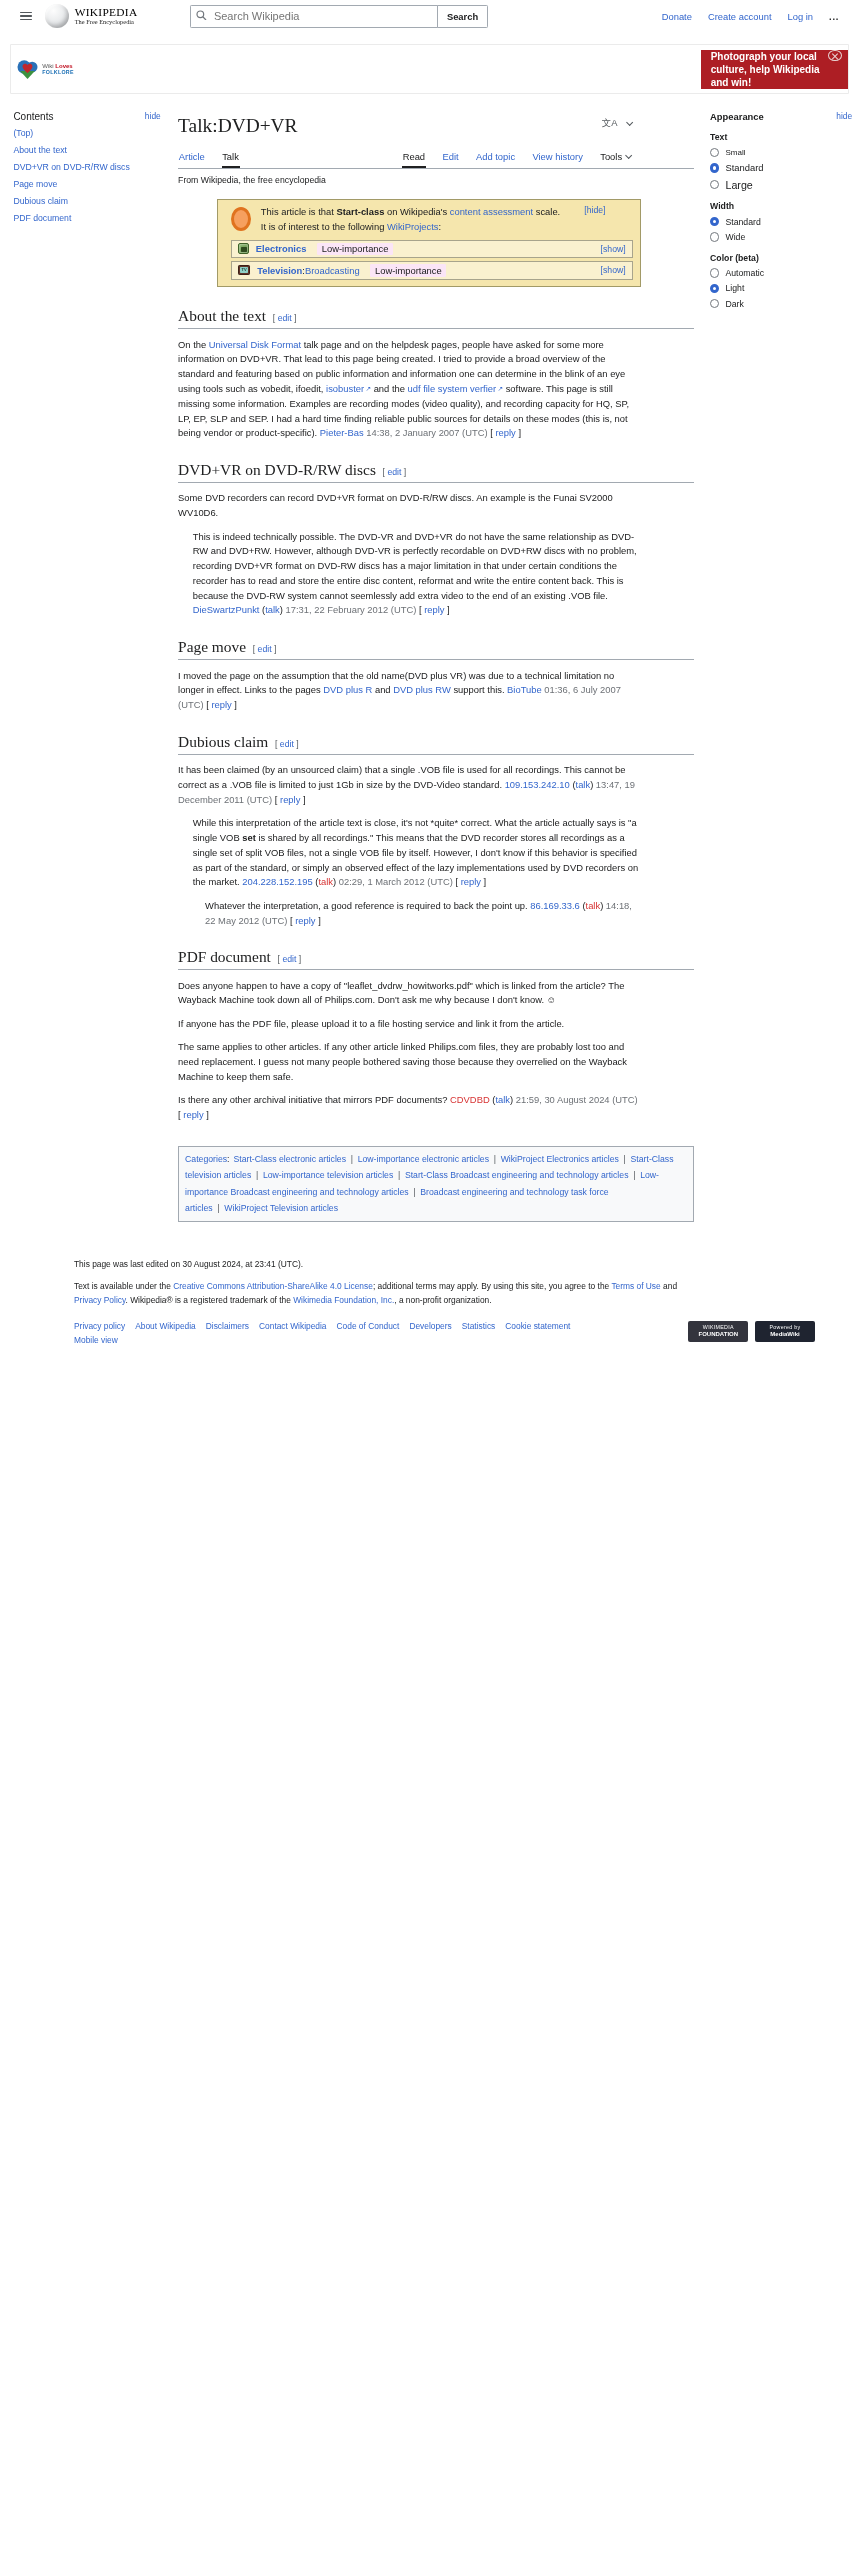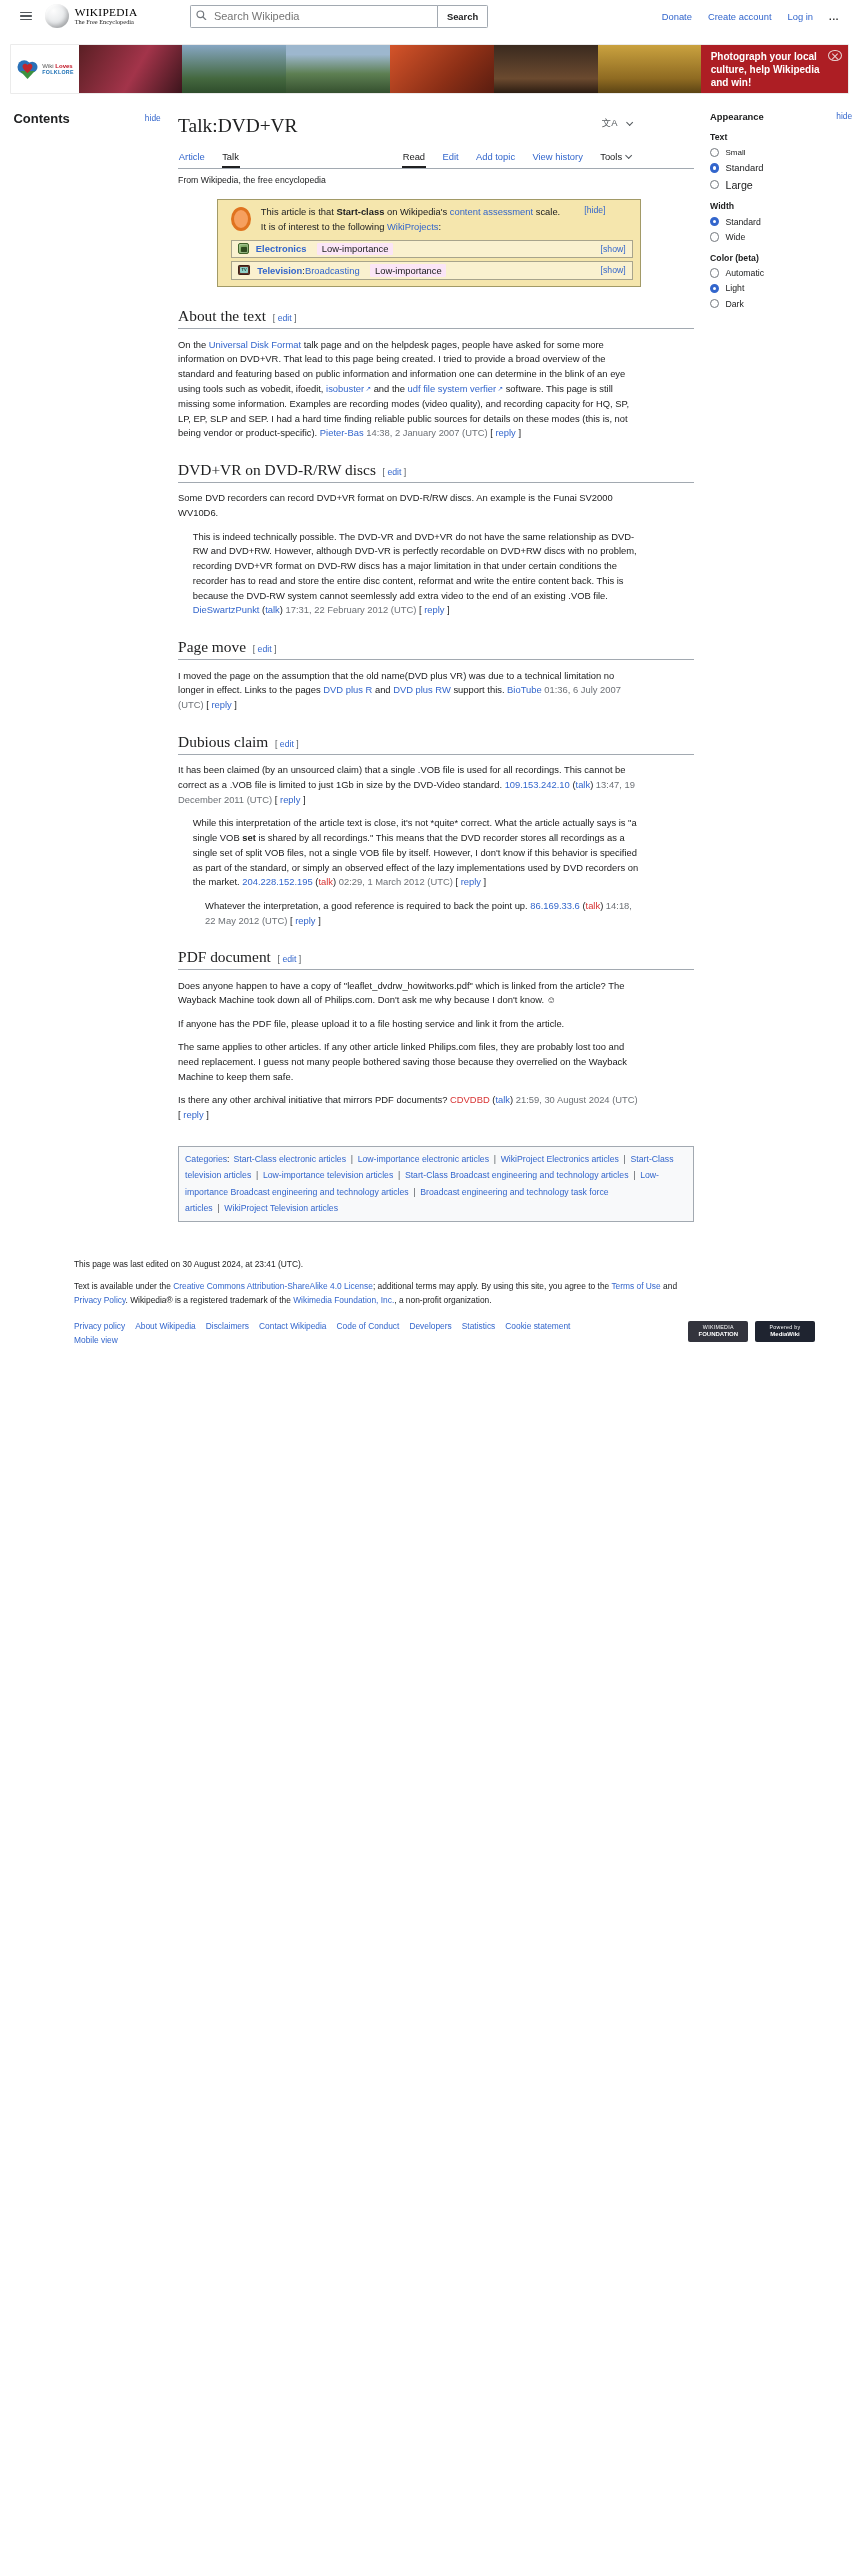--- a/index.html
+++ b/index.html
@@ -23,21 +23,21 @@
   .wordmark .wm2 { font-size:6.4px; color:#222; }
   .searchwrap { display:flex; align-items:center; margin-left:43px; }
   .searchbox { position:relative; }
   .searchbox svg { position:absolute; left:6px; top:5.3px; }
   .searchbox input { width:248px; height:23px; border:0.7px solid #a2a9b1; border-radius:1.3px 0 0 1.3px; padding:0 5.3px 0 23px; font-size:11px; font-family:"Liberation Sans",sans-serif; color:#202122; outline:none; }
   .search-btn { height:23px; margin-left:-0.7px; border:0.7px solid #a2a9b1; background:#fff; border-radius:0 1.3px 1.3px 0; font-weight:bold; font-size:9.4px; padding:0 8.7px; color:#202122; cursor:pointer; }
   .top-right { margin-left:auto; display:flex; align-items:center; gap:16px; font-size:9.4px; }
   .ellipsis { color:#202122; font-weight:bold; letter-spacing:0.7px; cursor:pointer; }
 
   
-  .banner { position:relative; margin:13.4px 10.7px 0; height:48px; display:flex; box-shadow:0 0 0 0.7px #e2e2e2; overflow:hidden; }
+  .banner { position:relative; margin:13.4px 10.7px 0; height:48px; display:flex; box-shadow:0 0 0 0.7px #e2e2e2; overflow:hidden;align-items:center; }
   .banner-logo { flex:none; width:68px; background:#fff; display:flex; align-items:center; gap:3.3px; padding-left:5.3px; }
   .wlf-text { line-height:1.1; }
   .wlf1 { font-size:6px; color:#555; }
   .wlf1 b { color:#c00d1e; }
   .wlf2 { font-size:5.3px; font-weight:bold; color:#1b6fb5; letter-spacing:0.3px; }
   .banner-photos { flex:1; display:flex; }
   .banner-photos .ph { flex:1; }
   .ph1 { background:linear-gradient(120deg,#5a1f24,#a3344a 55%,#3c151c); }
   .ph2 { background:linear-gradient(180deg,#86a6c2,#44683f 70%,#2f4d2c); }
   .ph3 { background:linear-gradient(180deg,#9db7ce 20%,#5d7f52 60%,#35502f); }
@@ -47,21 +47,21 @@
   .banner-msg { flex:none; width:147px; background:#ad1e24; color:#fff; font-weight:bold; font-size:10px; line-height:1.3; display:flex; align-items:center; padding:0 20px 0 9.4px; }
   .banner-close { position:absolute; top:4.7px; right:6px; width:11.4px; height:11.4px; border-radius:50%; border:1.3px solid #e9d3d3; cursor:pointer; background:transparent; }
   .banner-close::before, .banner-close::after { content:""; position:absolute; left:2px; right:2px; top:50%; height:1.3px; background:#e9d3d3; }
   .banner-close::before { transform:rotate(45deg); }
   .banner-close::after  { transform:rotate(-45deg); }
 
   
   .layout { display:flex; align-items:flex-start; padding:17.4px 8px 0 13.4px; }
   .toc { flex:none; width:154px; font-size:8.7px; padding-right:6.7px; }
   .toc-head { display:flex; justify-content:space-between; align-items:center; margin-bottom:6.7px; }
-  .toc-title { font-weight:bold; font-size:13px; }
+  .toc-title { font-weight:normal; font-size:10px; }
   .side-hide { font-size:8.4px; }
   .toc ul { list-style:none; margin:0; padding:0; }
   .toc li { margin:6px 0; line-height:1.25; }
   main { flex:none; width:516px; margin-left:10.7px; }
   .appearance { flex:none; width:142px; margin-left:16px; font-size:8.7px; }
   .app-head { display:flex; justify-content:space-between; align-items:center; margin-bottom:2.7px; }
   .app-title { font-weight:bold; font-size:9.4px; }
   .app-group { margin-top:10.7px; }
   .app-group-label { font-weight:bold; margin-bottom:5.3px; }
   .radio-row { display:flex; align-items:center; gap:6px; margin:5.3px 0; cursor:pointer; }
@@ -185,20 +185,28 @@
   <button class="banner-close"></button>
 </div>
 
 <div class="layout">
 
   <aside class="toc">
     <div class="toc-head">
       <span class="toc-title">Contents</span>
       <a class="side-hide">hide</a>
     </div>
+    <ul id="toc-list">
+        <li><a>(Top)</a></li>
+        <li><a>About the text</a></li>
+        <li><a>DVD+VR on DVD-R/RW discs</a></li>
+        <li><a>Page move</a></li>
+        <li><a>Dubious claim</a></li>
+        <li><a>PDF document</a></li>
+      </ul>
   </aside>
 
   <main>
     <div class="title-row">
       <h1>Talk:DVD+VR</h1>
       <div class="title-icons">
         <span class="lang-icon"></span>
         <span class="chev"></span>
       </div>
     </div>

